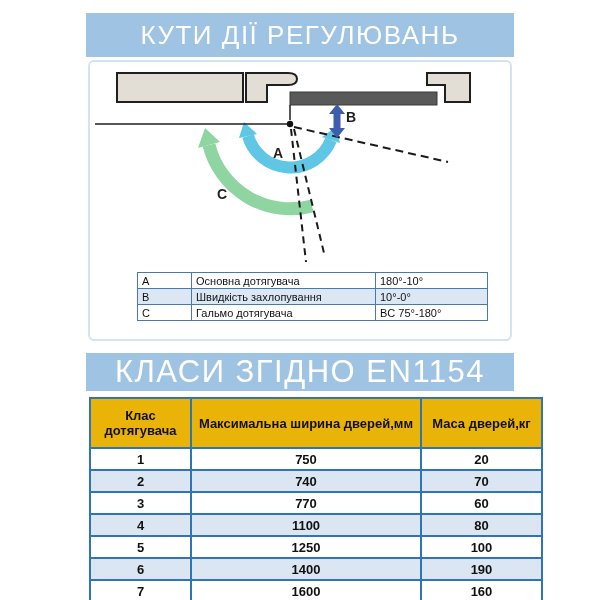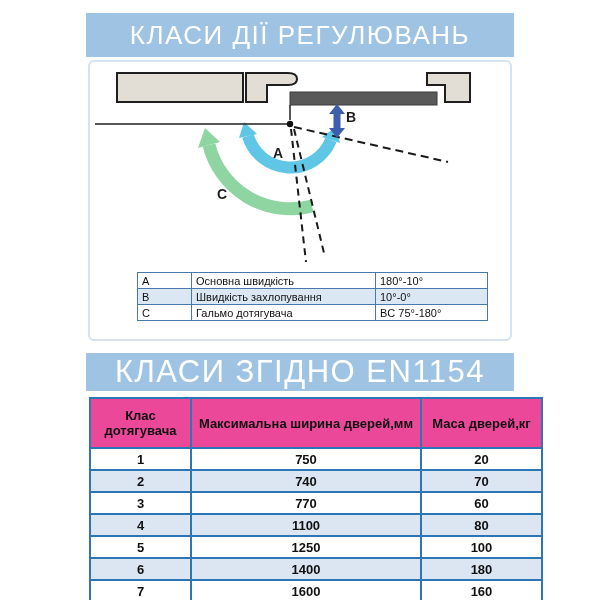--- a/index.html
+++ b/index.html
@@ -18,32 +18,32 @@
   table.legend{position:absolute;left:137px;top:272px;border-collapse:collapse;
         font-size:11px;color:#111;table-layout:fixed;}
   table.legend td{border:1px solid #4a77ad;height:15px;padding:0 4px;overflow:hidden;
         white-space:nowrap;}
   table.legend tr.shaded{background:#dbe8f4;}
   .lc1{width:45px;}.lc2{width:175px;}.lc3{width:103px;margin-left:23px;}
 
   table.classes{position:absolute;left:89px;top:397px;border-collapse:collapse;
         font-size:13px;color:#111;text-align:center;table-layout:fixed;}
   table.classes th,table.classes td{border:2px solid #2e75b6;}
-  table.classes th{height:48px;font-weight:700;padding:0 4px;background:#ec4899;}
+  table.classes th{height:48px;font-weight:700;padding:0 4px;background:#eab308;}
   table.classes td{height:18px;font-weight:700;background:#fff;}
   table.classes tr.shaded td{background:#dce6f2;}
   .cc1{width:91px;}.cc2{width:220px;}.cc3{width:111px;}
 </style>
 </head>
 <body>
 
 <div class="page">
 
   <div class="band band1">
-    <span>КЛАСИ ДІЇ РЕГУЛЮВАНЬ</span>
+    <span>КУТИ ДІЇ РЕГУЛЮВАНЬ</span>
   </div>
 
   <div class="diagram-box"></div>
 
   <svg class="diagram" width="424" height="277" viewBox="0 0 424 277">
 
     <g>
       <path d="M121,83 A84 84 0 0 0 224,144" fill="none" stroke="#8fd5a1" stroke-width="13"></path>
       <polygon points="117,66 132,80 110,86" fill="#8fd5a1"></polygon>
     </g>
@@ -74,21 +74,21 @@
 
     <text x="190" y="96" text-anchor="middle">A</text>
     <text x="263" y="60" text-anchor="middle">B</text>
     <text x="134" y="137" text-anchor="middle">C</text>
   </svg>
 
   <table class="legend">
     <tbody>
       <tr>
         <td class="lc1">A</td>
-        <td class="lc2">Основна швидкість</td>
+        <td class="lc2">Основна дотягувача</td>
         <td class="lc3">180°-10°</td>
       </tr>
       <tr class="shaded">
         <td class="lc1">B</td>
         <td class="lc2">Швидкість захлопування</td>
         <td class="lc3">10°-0°</td>
       </tr>
       <tr>
         <td class="lc1">C</td>
         <td class="lc2">Гальмо дотягувача</td>
@@ -131,21 +131,21 @@
         <td>80</td>
       </tr>
       <tr>
         <td>5</td>
         <td>1250</td>
         <td>100</td>
       </tr>
       <tr class="shaded">
         <td>6</td>
         <td>1400</td>
-        <td>180</td>
+        <td>190</td>
       </tr>
       <tr>
         <td>7</td>
         <td>1600</td>
         <td>160</td>
       </tr>
     </tbody>
   </table>
 
 </div>

